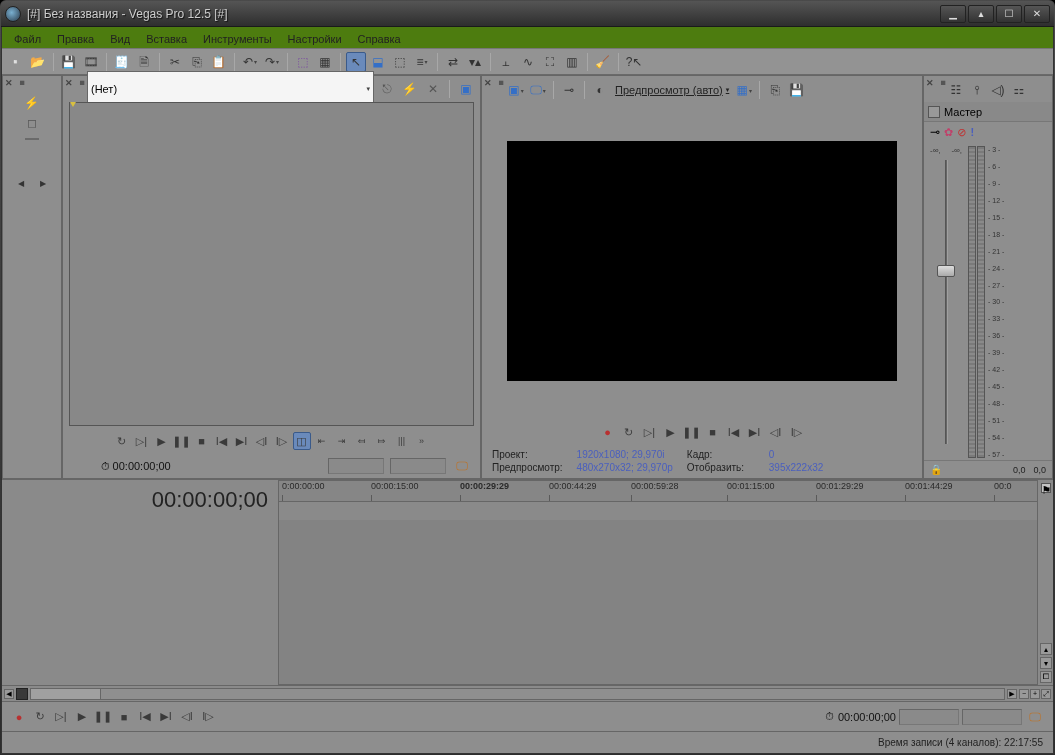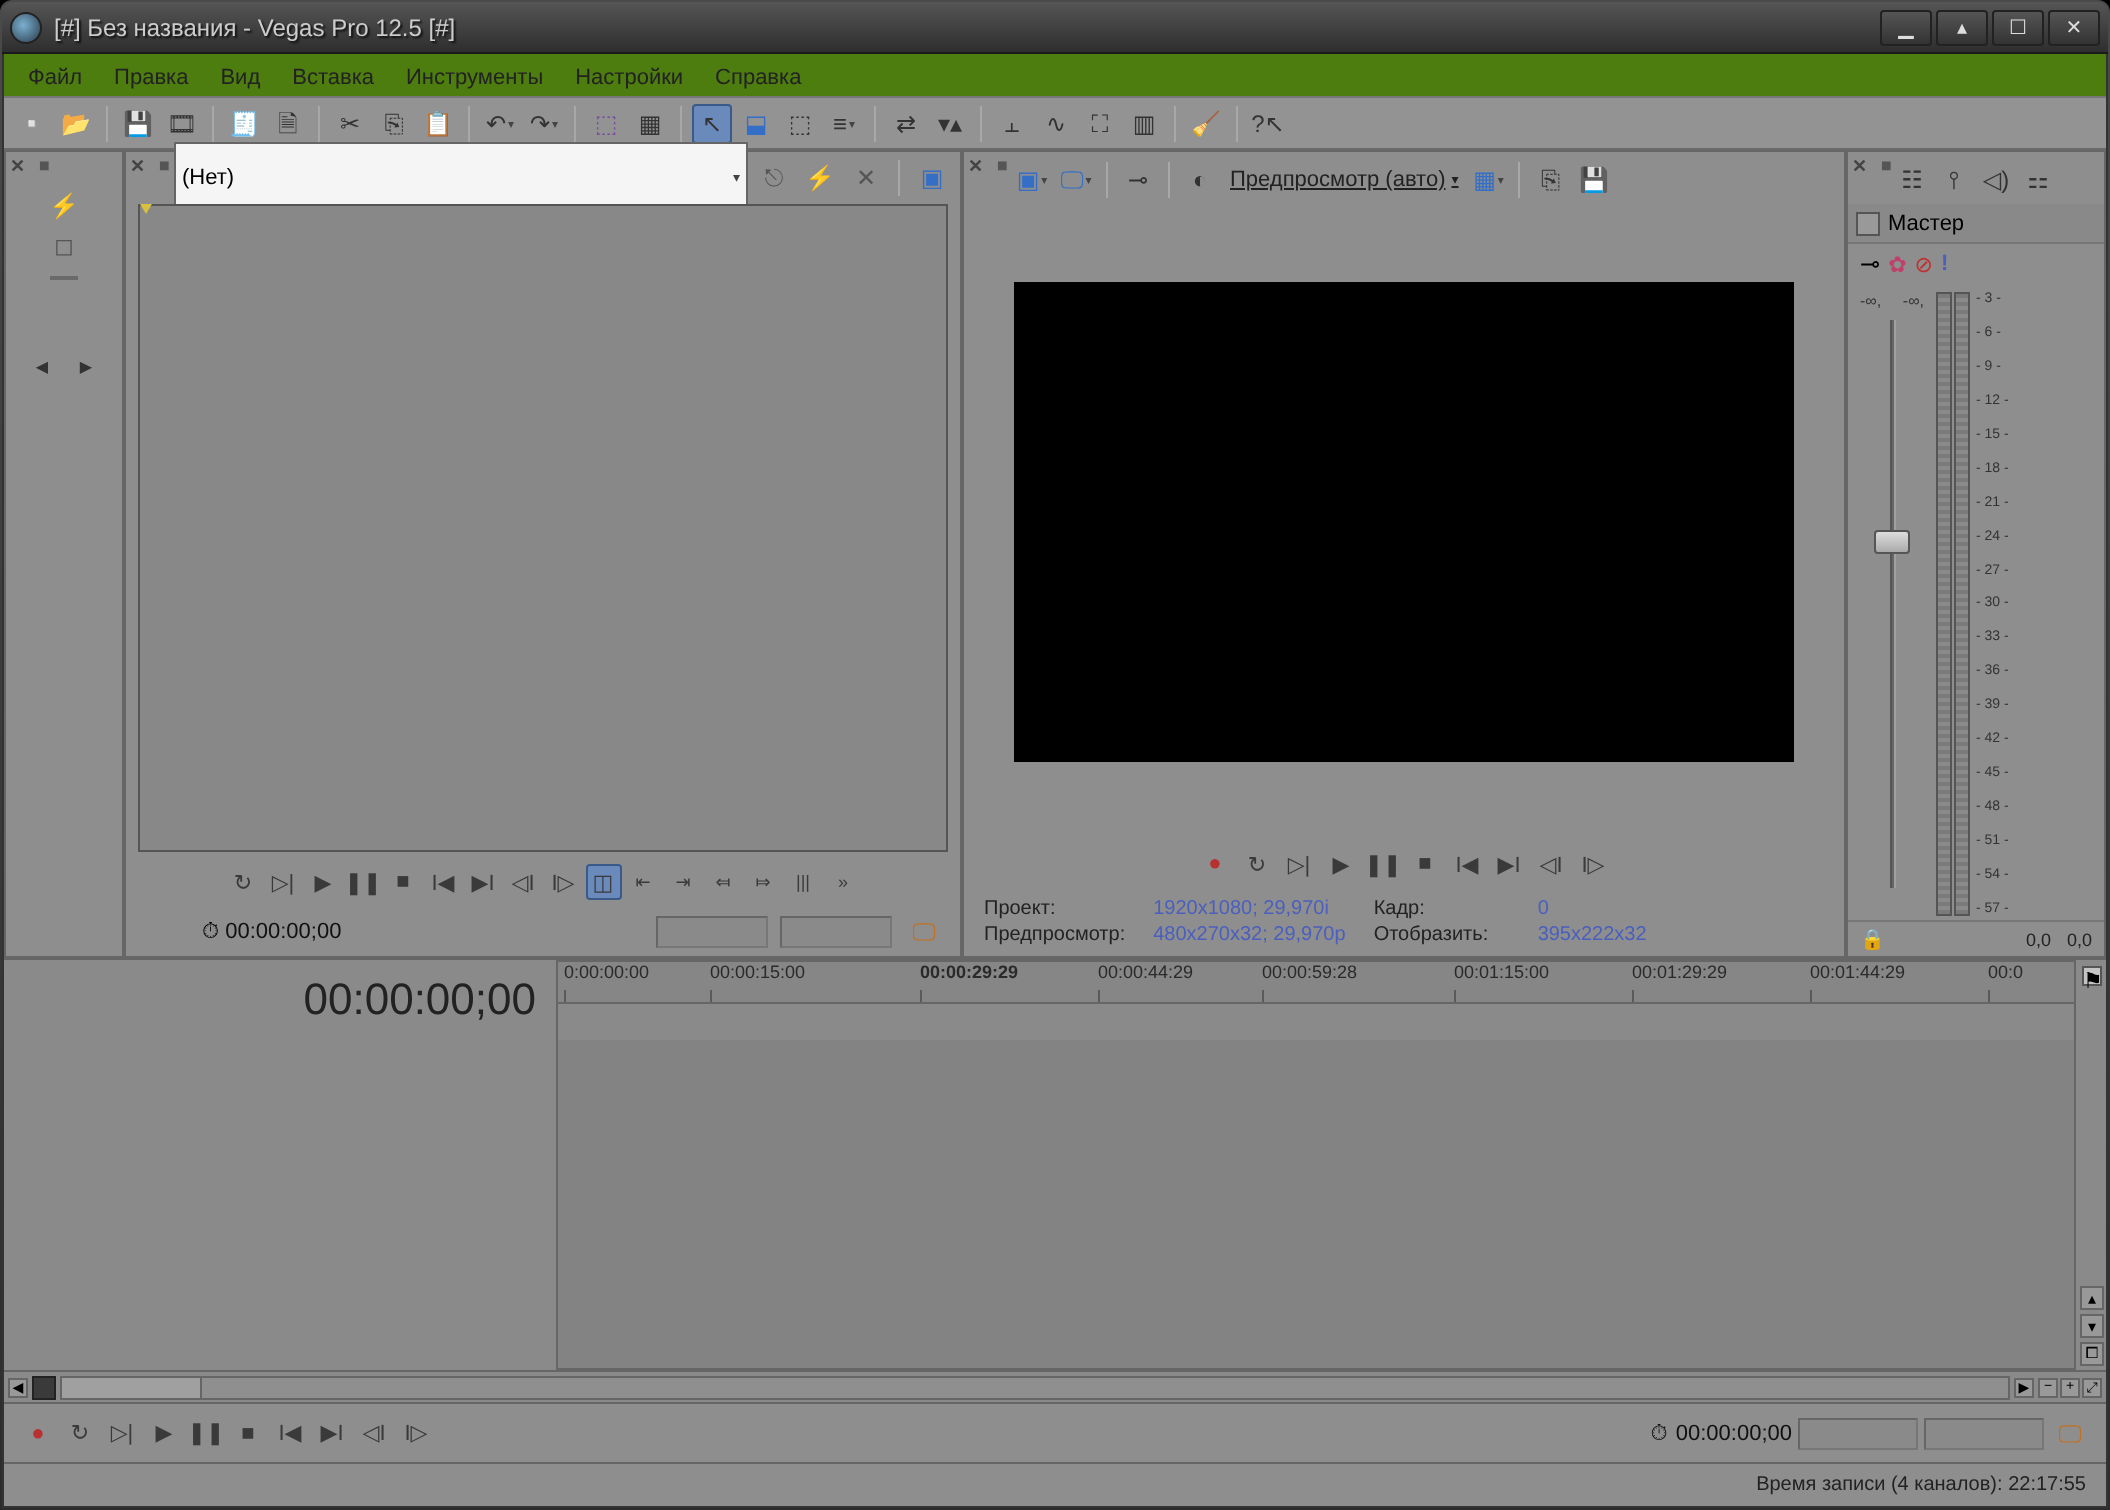--- a/index.html
+++ b/index.html
@@ -469,21 +469,21 @@
 
       <div class="lower-docks">
         <div class="tl-header">
           <div class="left">
             <div class="big-tc">00:00:00;00</div>
           </div>
           <div class="ruler-wrap">
             <div class="ruler" id="ruler">
               <div class="marker"></div>
             <div class="tick" style="left: 3px;">0:00:00:00</div>
-                <div class="tick" style="left: 76px;">00:00:15:00</div>
+                <div class="tick" style="left: 92px;">00:00:15:00</div>
                 <div class="tick" style="left: 181px; font-weight: bold;">00:00:29:29</div>
                 <div class="tick" style="left: 270px;">00:00:44:29</div>
                 <div class="tick" style="left: 352px;">00:00:59:28</div>
                 <div class="tick" style="left: 448px;">00:01:15:00</div>
                 <div class="tick" style="left: 537px;">00:01:29:29</div>
                 <div class="tick" style="left: 626px;">00:01:44:29</div>
                 <div class="tick" style="left: 715px;">00:0</div>
               </div>
           </div>
           <div class="flag-col">

